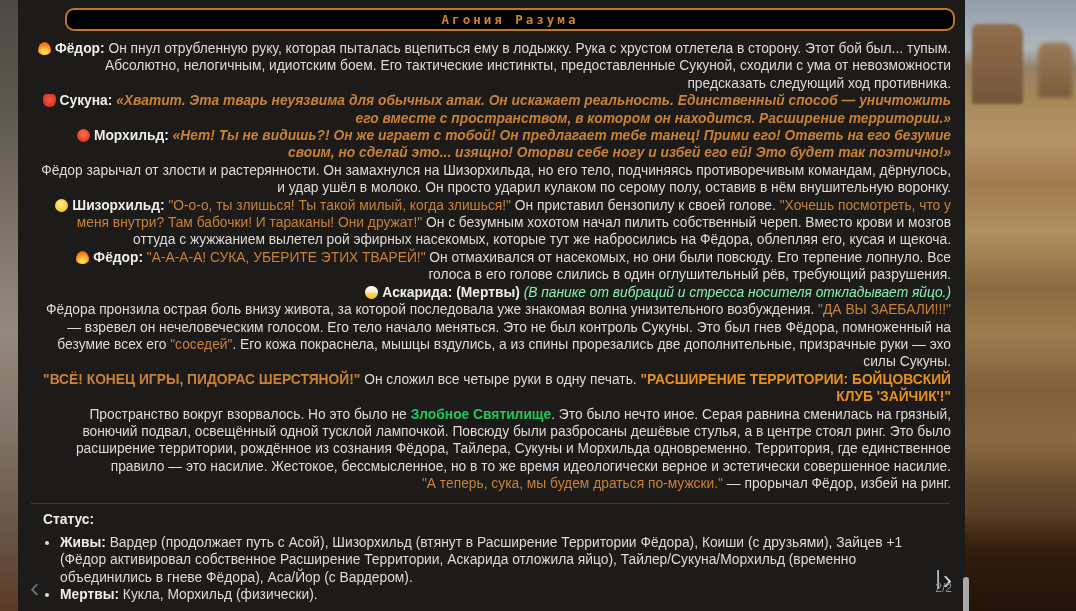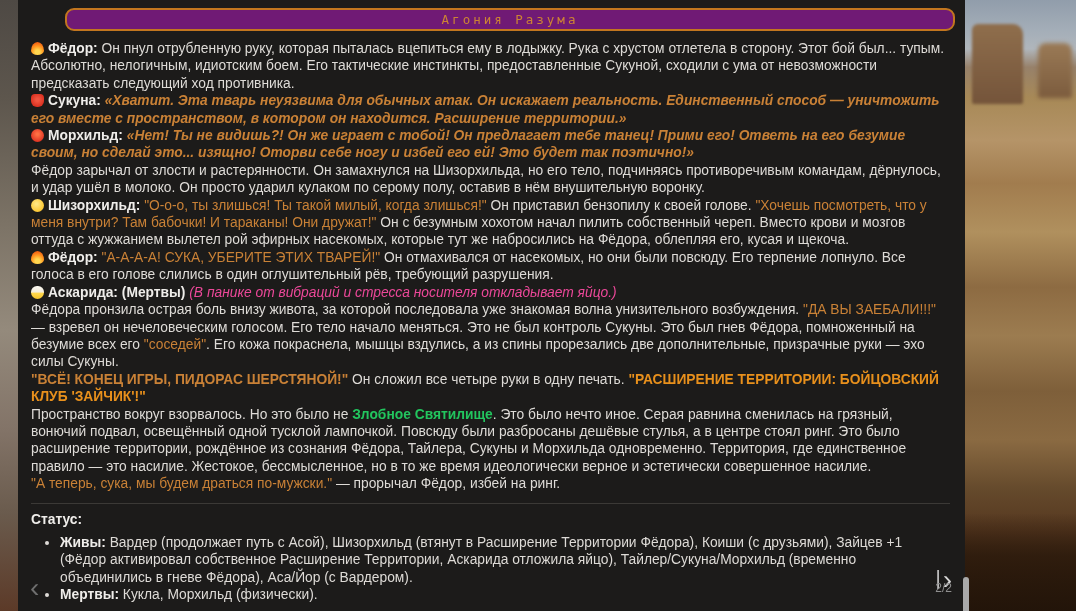--- a/index.html
+++ b/index.html
@@ -39,31 +39,32 @@
   }
   
   .panel{
     position:absolute;left:18px;top:0;width:947px;height:611px;
     background:#1c1b1a;color:#dedbd7;
   }
   .title-box{
     margin:8px 10px 0 47px;height:19px;
     border:2px solid #c2761f;border-radius:9px;
     display:flex;align-items:center;justify-content:center;
-    background:#701a75;
+    background:#000000;
+    font-weight:bold;
   }
   .title-box span{
     font-family:"DejaVu Sans Mono",monospace;
     font-size:12.5px;letter-spacing:3px;color:#cd8334;
   }
   .story{
     margin:9px 14px 0 13px;
     font-size:13.8px;line-height:17.4px;
   }
-  .para{margin:0;}
+  .para{margin:0;text-align:right;}
   .msg-icon{
     display:inline-block;width:13px;height:13px;
     margin-right:4px;vertical-align:-2px;
   }
   .flame-icon{
     background:radial-gradient(circle at 50% 78%,#ffd750 18%,#ff9a22 48%,#f46412 78%);
     border-radius:50% 50% 50% 50% / 68% 68% 32% 32%;
   }
   .oni-icon{
     background:radial-gradient(circle at 50% 45%,#f05540 15%,#d92e1e 75%);
@@ -81,26 +82,26 @@
     background:linear-gradient(180deg,#fdfaf2 0%,#f2ecdd 46%,#ffd84d 56%,#f2c22b 100%);
     border-radius:46% 46% 50% 50%;
   }
   .seg-plain{color:#dedbd7;}
   .seg-name{color:#efedea;font-weight:700;}
   .seg-b{color:#22c55e;font-weight:700;}
   .seg-q{color:#c98136;}
   .seg-qb{color:#c98136;font-weight:700;}
   .seg-qx{color:#e8901c;font-weight:700;}
   .seg-qi{color:#c98136;font-weight:700;font-style:italic;margin-top:40px;}
-  .seg-act{color:#ec4899;font-style:italic;}
+  .seg-act{color:#86efac;font-style:italic;}
   .divider{
     margin:10px 15px 0 13px;border:0;border-top:1px solid #3b3936;height:0;
   }
   .status{margin:7px 14px 0 13px;font-size:13.8px;line-height:17.4px;}
-  .status-heading{font-weight:700;color:#efedea;}
+  .status-heading{font-weight:700;color:#efedea;margin-left:12px;}
   .status-list{margin:6px 0 0;padding-left:29px;}
   .status-list li{margin:0;padding:0;}
   .status-label{font-weight:700;color:#efedea;}
   
   .pg-prev{
     position:absolute;left:12px;bottom:9px;
     font-size:28px;line-height:1;color:#6f6f6f;cursor:pointer;user-select:none;
   }
   .pg-next{
     position:absolute;right:13px;bottom:17px;

